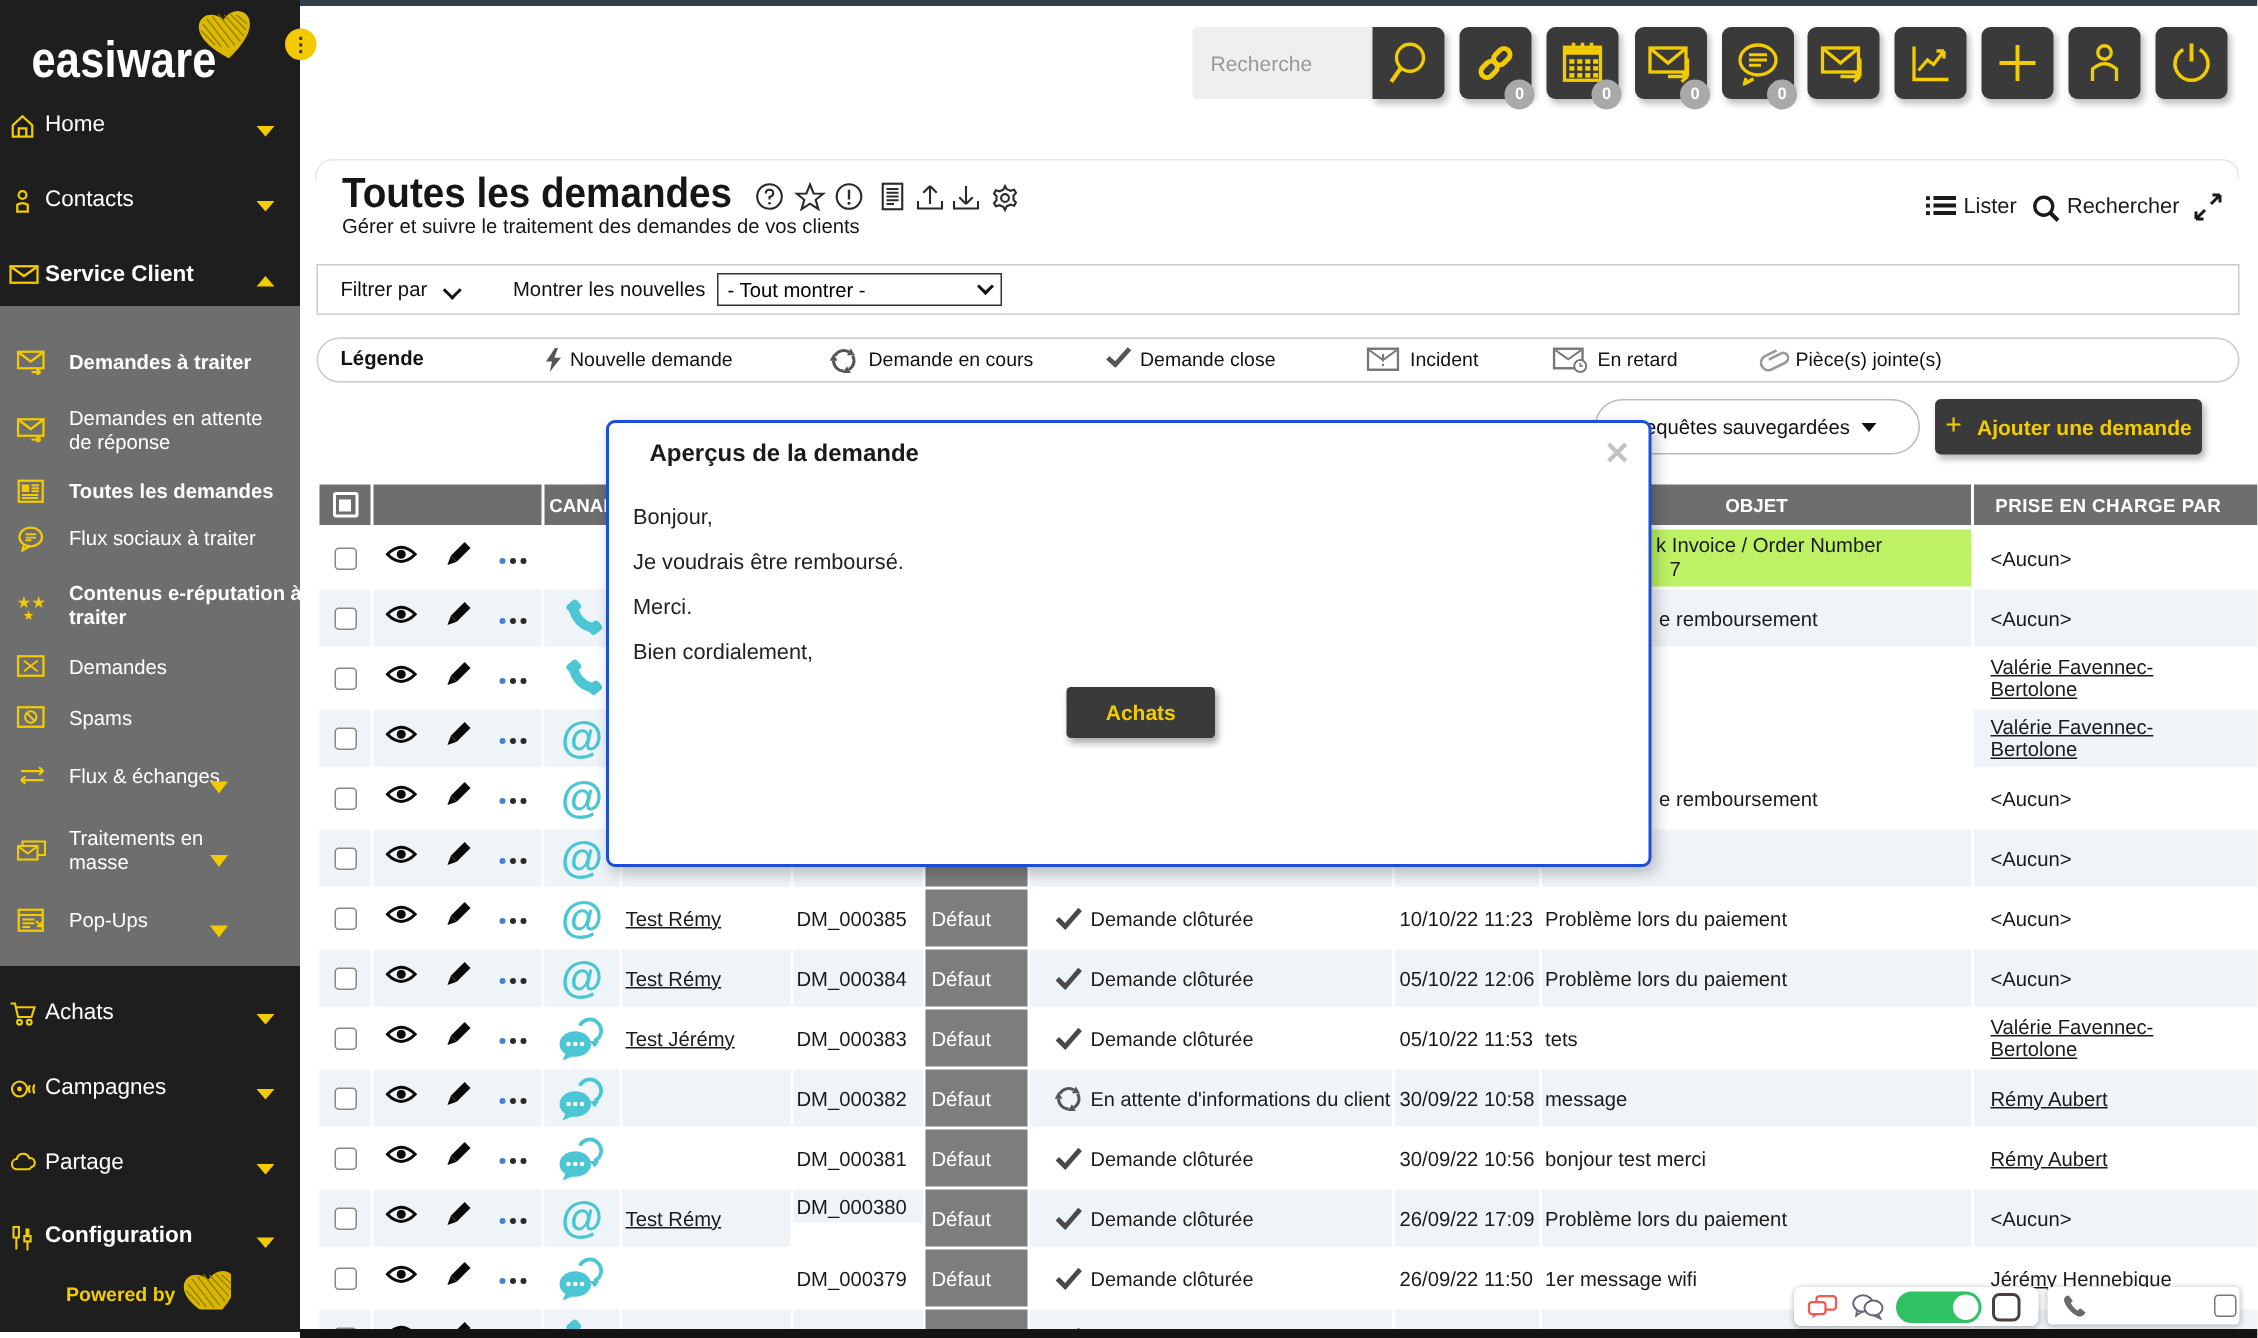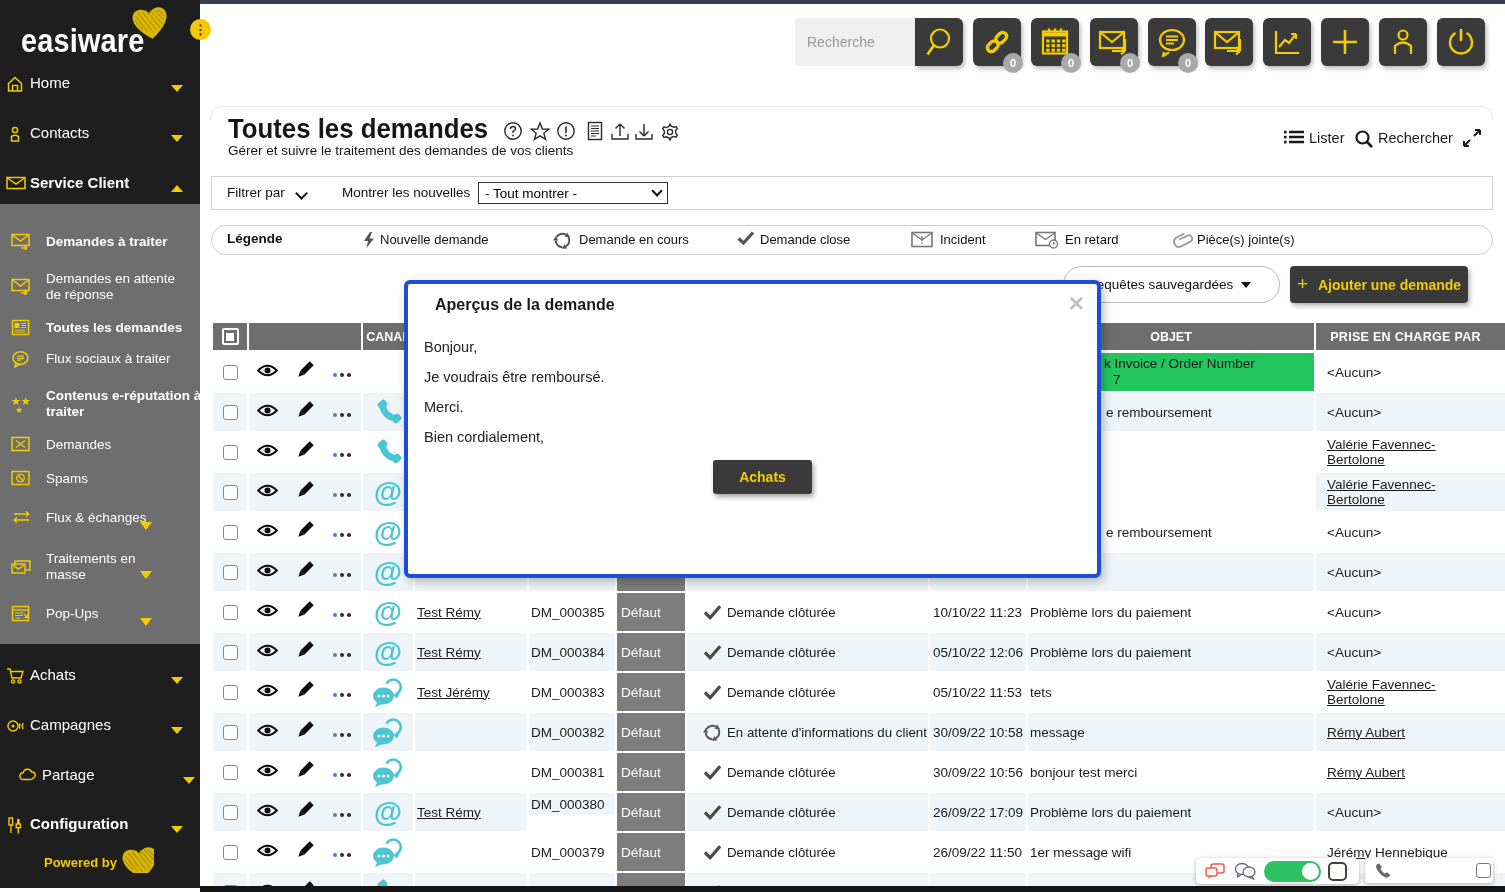--- a/index.html
+++ b/index.html
@@ -115,21 +115,21 @@
     </div>
 <div class="abs" style="left:0;top:715px;width:200px;height:22px">
       <span class="abs" style="left:6px;top:2px"><svg width="20" height="18" viewBox="0 0 20 18" style="">
           <circle cx="7" cy="9" r="5" fill="none" stroke="#f2cc00" stroke-width="1.4"></circle>
           <circle cx="7" cy="9" r="1.6" fill="#f2cc00"></circle>
           <path d="M14 6.5 Q12.5 9 14 11.5 M17 6 Q15.5 9 17 12" fill="none" stroke="#f2cc00" stroke-width="1.5"></path>
         </svg></span>
       <span class="abs" style="left:30px;top:1px;color:#fff;font-size:15px;font-weight:400;white-space:nowrap">Campagnes</span>
       <span class="abs" style="left:171px;top:5px"><span style="display:inline-block;width:0;height:0;border-left:6.0px solid transparent;border-right:6.0px solid transparent;border-top:7px solid #f2cc00"></span></span>
     </div>
-<div class="abs" style="left:12px;top:765px;width:200px;height:22px">
+<div class="abs" style="left:0;top:765px;width:200px;height:22px">
       <span class="abs" style="left:6px;top:2px"><svg width="20" height="16" viewBox="0 0 20 16" style="">
           <path d="M5.5 12.5 a3.4 3.4 0 0 1 -0.3 -6.8 a4.3 4.3 0 0 1 8.3 -0.6 a3.1 3.1 0 0 1 1.2 6.1 q-0.5 1.3 -2 1.3 Z" fill="none" stroke="#f2cc00" stroke-width="1.4"></path>
         </svg></span>
       <span class="abs" style="left:30px;top:1px;color:#fff;font-size:15px;font-weight:400;white-space:nowrap">Partage</span>
       <span class="abs" style="left:171px;top:5px"><span style="display:inline-block;width:0;height:0;border-left:6.0px solid transparent;border-right:6.0px solid transparent;border-top:7px solid #f2cc00"></span></span>
     </div>
 <div class="abs" style="left:0;top:814px;width:200px;height:22px">
       <span class="abs" style="left:6px;top:2px"><svg width="18" height="20" viewBox="0 0 18 20" style="">
           <rect x="3" y="2" width="3.6" height="7" fill="none" stroke="#f2cc00" stroke-width="1.4"></rect>
           <rect x="4.2" y="9" width="1.4" height="8" fill="#f2cc00"></rect>
@@ -367,21 +367,21 @@
     </div>
 <div class="cell abs" style="left:150px;top:0;width:50px;height:38px;background:#fff;justify-content:center"></div>
 <div class="cell abs" style="left:202px;top:0;width:112px;height:38px;background:#fff;padding-left:2px"></div>
 <div class="cell abs" style="left:316px;top:0;width:86px;height:38px;background:#fff;padding-left:2px;font-size:13.5px;color:#1a1a1a"></div>
 <div class="cell abs" style="left:404px;top:0;width:68px;height:38px;background:#7d7d7d;padding-left:4px;font-size:13.5px;color:#fff">Défaut</div>
 <div class="cell abs" style="left:474px;top:0;width:241px;height:38px;background:#fff">
       <span style="margin-left:16px;width:19px;display:inline-flex"></span>
       <span style="margin-left:5px;font-size:13.3px;color:#1a1a1a"></span>
     </div>
 <div class="cell abs" style="left:717px;top:0;width:96px;height:38px;background:#fff;padding-left:3px;font-size:13.5px;color:#1a1a1a"></div>
-<div class="cell abs" style="left:815px;top:0;width:286px;height:38px;background:#22c55e;padding-left:2px">
+<div class="cell abs" style="left:815px;top:0;width:286px;height:38px;background:#bef264;padding-left:2px">
       <div style="font-size:13.5px;line-height:16px;color:#1a1a1a;padding-left:74px">k Invoice / Order Number<br><span style="padding-left:9px">7</span></div>
     </div>
 <div class="cell abs" style="left:1103px;top:0;width:189px;height:38px;background:#fff;padding-left:11px">
       <span style="font-size:13.5px;color:#1a1a1a">&lt;Aucun&gt;</span>
     </div>
 </div>
 <div class="abs" style="left:213px;top:393px;width:1292px;height:38px">
 <div class="cell abs" style="left:0;top:0;width:34px;height:38px;background:#eef4f8;justify-content:center">
       <span style="width:15px;height:15px;border:1.5px solid #888;border-radius:3px;background:#fff"></span>
     </div>
@@ -973,21 +973,21 @@
       <span style="margin-left:5px;font-size:13.3px;color:#1a1a1a">Demande clôturée</span>
     </div>
 <div class="cell abs" style="left:717px;top:0;width:96px;height:38px;background:#eef4f8;padding-left:3px;font-size:13.5px;color:#1a1a1a">26/09/22 10:47</div>
 <div class="cell abs" style="left:815px;top:0;width:286px;height:38px;background:#eef4f8;padding-left:2px">
       <span style="font-size:13.5px;color:#1a1a1a">test</span>
     </div>
 <div class="cell abs" style="left:1103px;top:0;width:189px;height:38px;background:#eef4f8;padding-left:11px">
       <span style="font-size:13.5px;color:#1a1a1a">&lt;Aucun&gt;</span>
     </div>
 </div>
-<div class="abs" style="left:404px;top:280px;width:697px;height:298px;background:#fff;border:4px solid #1d4ed8;border-radius:6px;box-shadow:3px 4px 10px rgba(0,0,0,0.25);z-index:50">
+<div class="abs" style="left:404px;top:280px;width:697px;height:298px;background:#fff;border:2px solid #1d4ed8;border-radius:6px;box-shadow:3px 4px 10px rgba(0,0,0,0.25);z-index:50">
 <div class="abs" style="left:27px;top:12px;font-size:16px;font-weight:700;color:#1a1a1a">Aperçus de la demande</div>
 <div class="abs" style="right:12px;top:8px;font-size:21px;font-weight:700;color:#c3c3c3">✕</div>
 <div class="abs" style="left:16px;top:55px;font-size:14.5px;color:#222">Bonjour,</div>
 <div class="abs" style="left:16px;top:85px;font-size:14.5px;color:#222">Je voudrais être remboursé.</div>
 <div class="abs" style="left:16px;top:115px;font-size:14.5px;color:#222">Merci.</div>
 <div class="abs" style="left:16px;top:145px;font-size:14.5px;color:#222">Bien cordialement,</div>
 <div class="abs" style="left:305px;top:176px;width:99px;height:34px;background:#3a3a3a;border-radius:3px;box-shadow:2px 3px 5px rgba(0,0,0,0.35);display:flex;align-items:center;justify-content:center;color:#f2cc00;font-size:14px;font-weight:700">Achats</div>
 </div>
 <div class="abs" style="left:200px;top:886px;width:1305px;height:6px;background:#141414;z-index:60"></div>
 <div class="abs" style="left:1196px;top:858px;width:163px;height:26px;background:#fff;border-radius:5px;box-shadow:0 1px 4px rgba(0,0,0,0.3);z-index:70;display:flex;align-items:center">

